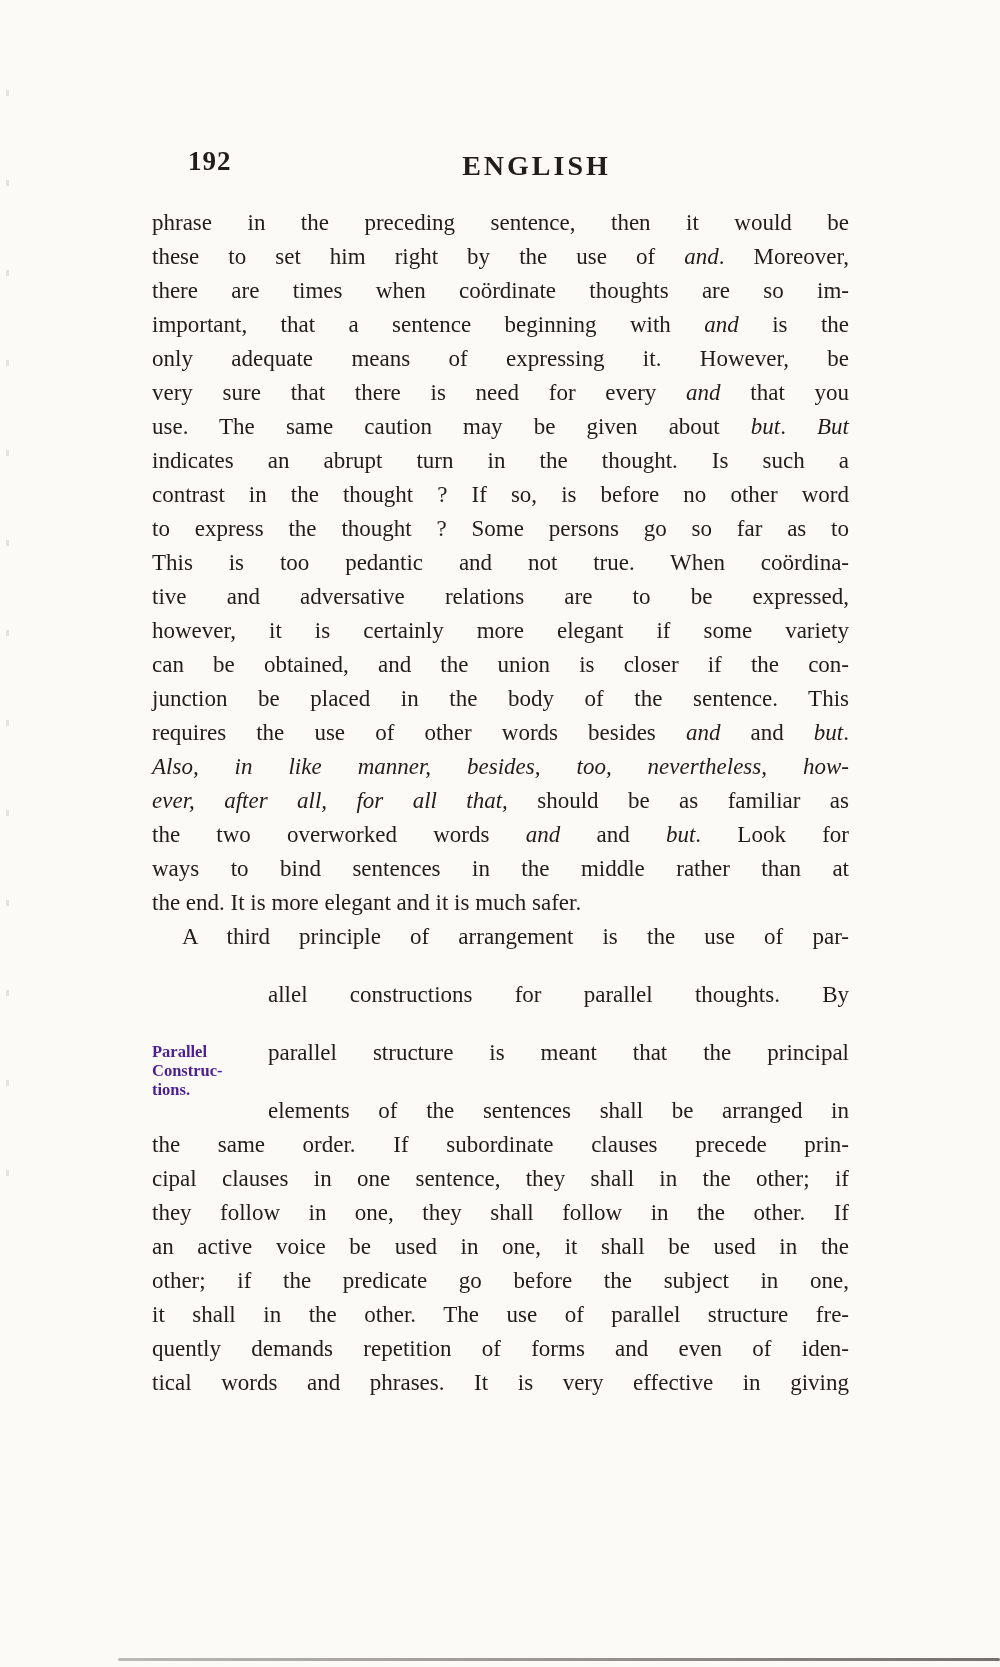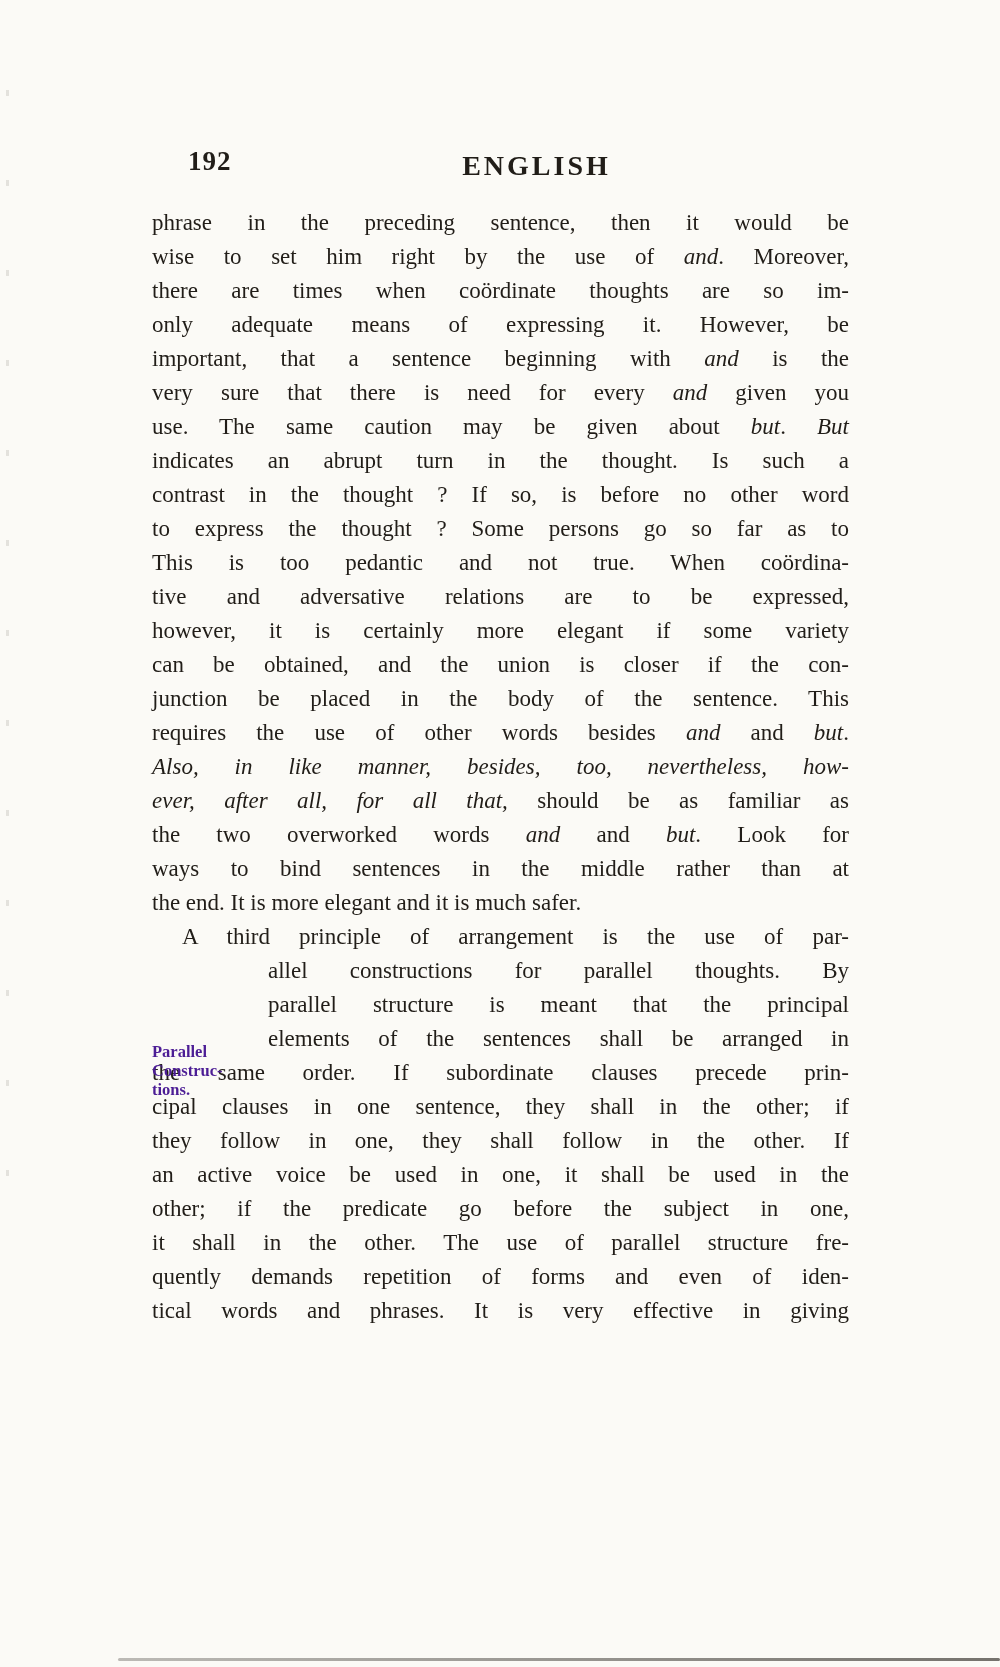--- a/index.html
+++ b/index.html
@@ -29,21 +29,21 @@
     font-size:23px;
   }
   .line{
     height:34px;line-height:34px;
     text-align:justify;
     text-align-last:justify;
     -moz-text-align-last:justify;
   }
   .line.last{text-align-last:left;-moz-text-align-last:left;}
   .line.indent{text-indent:30px;}
-  .line.narrow{margin-left:116px;}
+  .line.narrow{margin-left:116px;margin-top:24px;}
   .line em{font-style:italic;}
   
   .margin-note{
     position:absolute;left:152px;top:1042px;width:112px;
     font-size:16.5px;font-weight:700;line-height:19px;
     color:#4c1d95;
   }
   
   .scan-bottom-edge{
     position:absolute;left:118px;right:0;bottom:6px;height:3px;
@@ -64,25 +64,25 @@
 
 <div class="page">
 
   <div class="page-header">
     <span class="page-number">192</span>
     <span class="running-header">ENGLISH</span>
   </div>
 
   <div class="body-text" id="body-text">
       <div class="line"><span>phrase in the preceding sentence, then it would be</span></div>
-      <div class="line"><span>wise to set him right by the use of </span><em>and</em><span>. Moreover,</span></div>
+      <div class="line"><span>these to set him right by the use of </span><em>and</em><span>. Moreover,</span></div>
       <div class="line"><span>there are times when coördinate thoughts are so im-</span></div>
+      <div class="line"><span>important, that a sentence beginning with </span><em>and</em><span> is the</span></div>
       <div class="line"><span>only adequate means of expressing it. However, be</span></div>
-      <div class="line"><span>important, that a sentence beginning with </span><em>and</em><span> is the</span></div>
-      <div class="line"><span>very sure that there is need for every </span><em>and</em><span> given you</span></div>
+      <div class="line"><span>very sure that there is need for every </span><em>and</em><span> that you</span></div>
       <div class="line"><span>use. The same caution may be given about </span><em>but</em><span>. </span><em>But</em></div>
       <div class="line"><span>indicates an abrupt turn in the thought. Is such a</span></div>
       <div class="line"><span>contrast in the thought ? If so, is before no other word</span></div>
       <div class="line"><span>to express the thought ? Some persons go so far as to</span></div>
       <div class="line"><span>This is too pedantic and not true. When coördina-</span></div>
       <div class="line"><span>tive and adversative relations are to be expressed,</span></div>
       <div class="line"><span>however, it is certainly more elegant if some variety</span></div>
       <div class="line"><span>can be obtained, and the union is closer if the con-</span></div>
       <div class="line"><span>junction be placed in the body of the sentence. This</span></div>
       <div class="line"><span>requires the use of other words besides </span><em>and</em><span> and </span><em>but</em><span>.</span></div>

